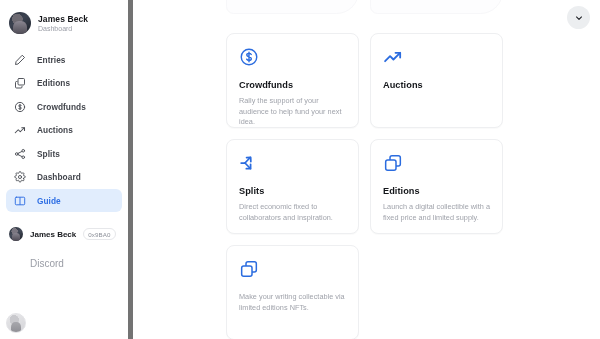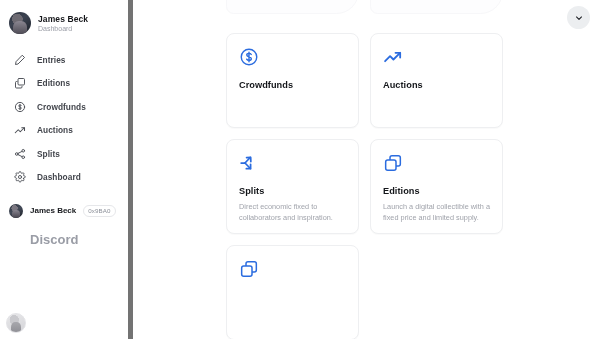--- a/index.html
+++ b/index.html
@@ -113,21 +113,21 @@
     line-height: 7px;
     letter-spacing: 0.1px;
     background: #fff;
   }
   .discord-row {
     padding: 0 9px;
     margin-top: 9px;
     margin-left: 21px;
     cursor: pointer;
   }
-  .discord-link { font-size: 13px; color: #9a9da6; font-weight: bold; }
+  .discord-link { font-size: 10px; color: #9a9da6; }
 
   .fab {
     position: absolute;
     left: 6px; bottom: 6px;
     width: 20px; height: 20px;
     border-radius: 50%;
     background:
       radial-gradient(circle at 40% 32%, #c9c9cd 0 28%, rgba(0,0,0,0) 29%),
       linear-gradient(160deg, #e8e8ea 0%, #d4d4d8 100%);
     border: 1px solid #e3e3e6;
@@ -283,20 +283,29 @@
       <div class="nav-item">
         <span class="nav-ico">
           <svg width="12" height="12" viewBox="0 0 24 24" fill="none" stroke="#4b4e55" stroke-width="1.8" stroke-linecap="round" stroke-linejoin="round">
             <circle cx="12" cy="12" r="3.1"></circle>
             <path d="M19.1 14.5a1.6 1.6 0 0 0 .32 1.76l.06.06a1.9 1.9 0 1 1-2.7 2.7l-.05-.06a1.6 1.6 0 0 0-1.77-.32 1.6 1.6 0 0 0-.97 1.47v.17a1.9 1.9 0 1 1-3.82 0v-.09a1.6 1.6 0 0 0-1.05-1.47 1.6 1.6 0 0 0-1.76.32l-.06.06a1.9 1.9 0 1 1-2.7-2.7l.06-.06a1.6 1.6 0 0 0 .32-1.76 1.6 1.6 0 0 0-1.47-.97h-.17a1.9 1.9 0 0 1 0-3.82h.09a1.6 1.6 0 0 0 1.47-1.05 1.6 1.6 0 0 0-.32-1.76l-.06-.06a1.9 1.9 0 1 1 2.7-2.7l.06.06a1.6 1.6 0 0 0 1.76.32h.08A1.6 1.6 0 0 0 10.1 3.2v-.17a1.9 1.9 0 1 1 3.82 0v.09a1.6 1.6 0 0 0 .97 1.47 1.6 1.6 0 0 0 1.77-.32l.05-.06a1.9 1.9 0 1 1 2.7 2.7l-.06.06a1.6 1.6 0 0 0-.32 1.76v.08a1.6 1.6 0 0 0 1.47.97h.17a1.9 1.9 0 1 1 0 3.82h-.09a1.6 1.6 0 0 0-1.47.97z"></path>
           </svg>
         </span>
         <span class="nav-label">Dashboard</span>
       </div>
 
+      <div class="nav-item active">
+        <span class="nav-ico">
+          <svg width="12" height="12" viewBox="0 0 24 24" fill="none" stroke="#2f6fe4" stroke-width="1.9" stroke-linecap="round" stroke-linejoin="round">
+            <rect x="2.6" y="4.4" width="18.8" height="15.2" rx="2"></rect>
+            <path d="M12 5.2v13.6"></path>
+          </svg>
+        </span>
+        <span class="nav-label">Guide</span>
+      </div>
 
     </nav>
 
     <div class="user-row">
       <div class="avatar-sm"></div>
       <span class="user-name">James Beck</span>
       <span class="addr-badge">0x9BA0</span>
     </div>
 
     <div class="discord-row">
@@ -324,20 +333,21 @@
     <div class="grid">
 
       <div class="card">
         <div class="card-ico">
           <svg width="20" height="20" viewBox="0 0 24 24" fill="none" stroke="#2b6cdf" stroke-width="1.7" stroke-linecap="round" stroke-linejoin="round">
             <circle cx="12" cy="12" r="9.3"></circle>
             <path d="M12 6.3v11.4M14.7 9c-.5-.9-1.5-1.35-2.7-1.35-1.55 0-2.7.85-2.7 2.05s1.05 1.75 2.7 2.15c1.75.42 2.8.95 2.8 2.15s-1.25 2.05-2.8 2.05c-1.25 0-2.3-.5-2.8-1.45"></path>
           </svg>
         </div>
         <div class="card-title">Crowdfunds</div>
+        <div class="card-desc">Rally the support of your audience to help fund your next idea.</div>
       </div>
 
       <div class="card">
         <div class="card-ico">
           <svg width="20" height="20" viewBox="0 0 24 24" fill="none" stroke="#2b6cdf" stroke-width="2.2" stroke-linecap="round" stroke-linejoin="round">
             <path d="M2.5 17l6-6 4 4 8-8"></path>
             <path d="M15 7h5.6v5.6"></path>
           </svg>
         </div>
         <div class="card-title">Auctions</div>
@@ -367,17 +377,18 @@
         <div class="card-desc">Launch a digital collectible with a fixed price and limited supply.</div>
       </div>
 
       <div class="card">
         <div class="card-ico">
           <svg width="20" height="20" viewBox="0 0 24 24" fill="none" stroke="#2b6cdf" stroke-width="1.8" stroke-linecap="round" stroke-linejoin="round">
             <rect x="8.4" y="3.2" width="12.4" height="12.4" rx="2.4"></rect>
             <rect x="3.2" y="8.4" width="12.4" height="12.4" rx="2.4" fill="#ffffff"></rect>
           </svg>
         </div>
+        <div class="card-desc">Make your writing collectable via limited editions NFTs.</div>
       </div>
 
     </div>
   </main>
 </div>
 
 </body></html>

